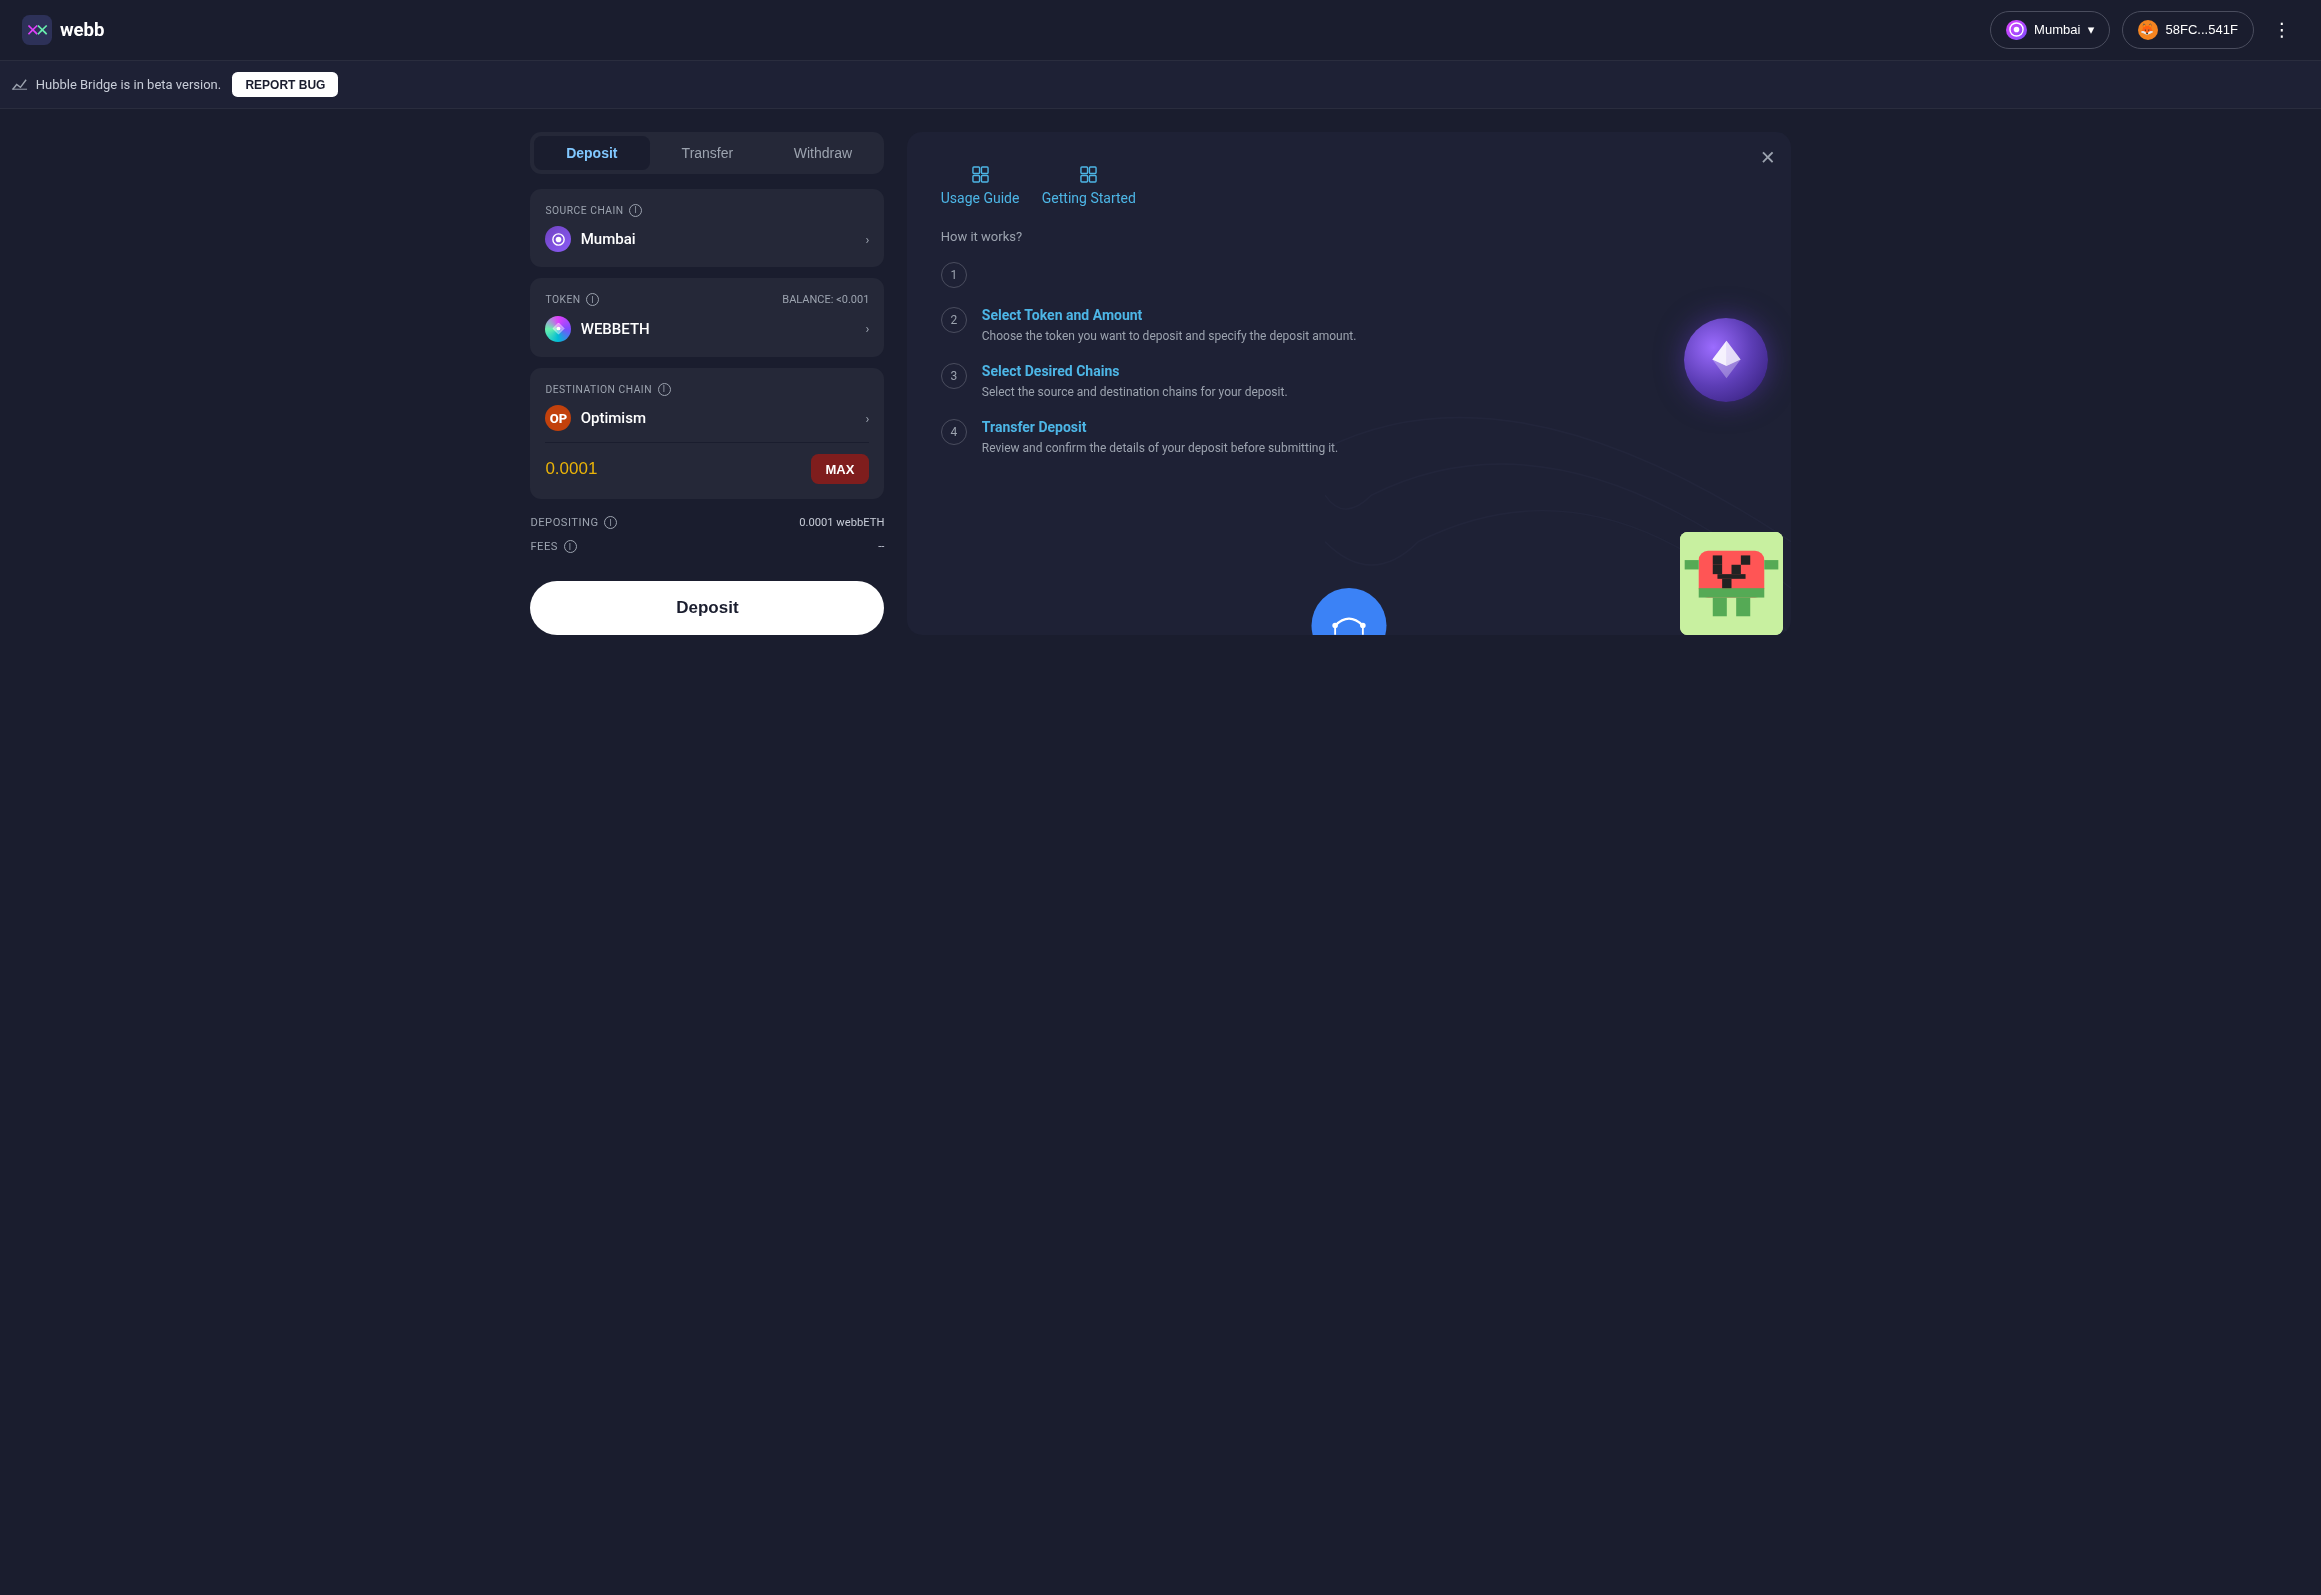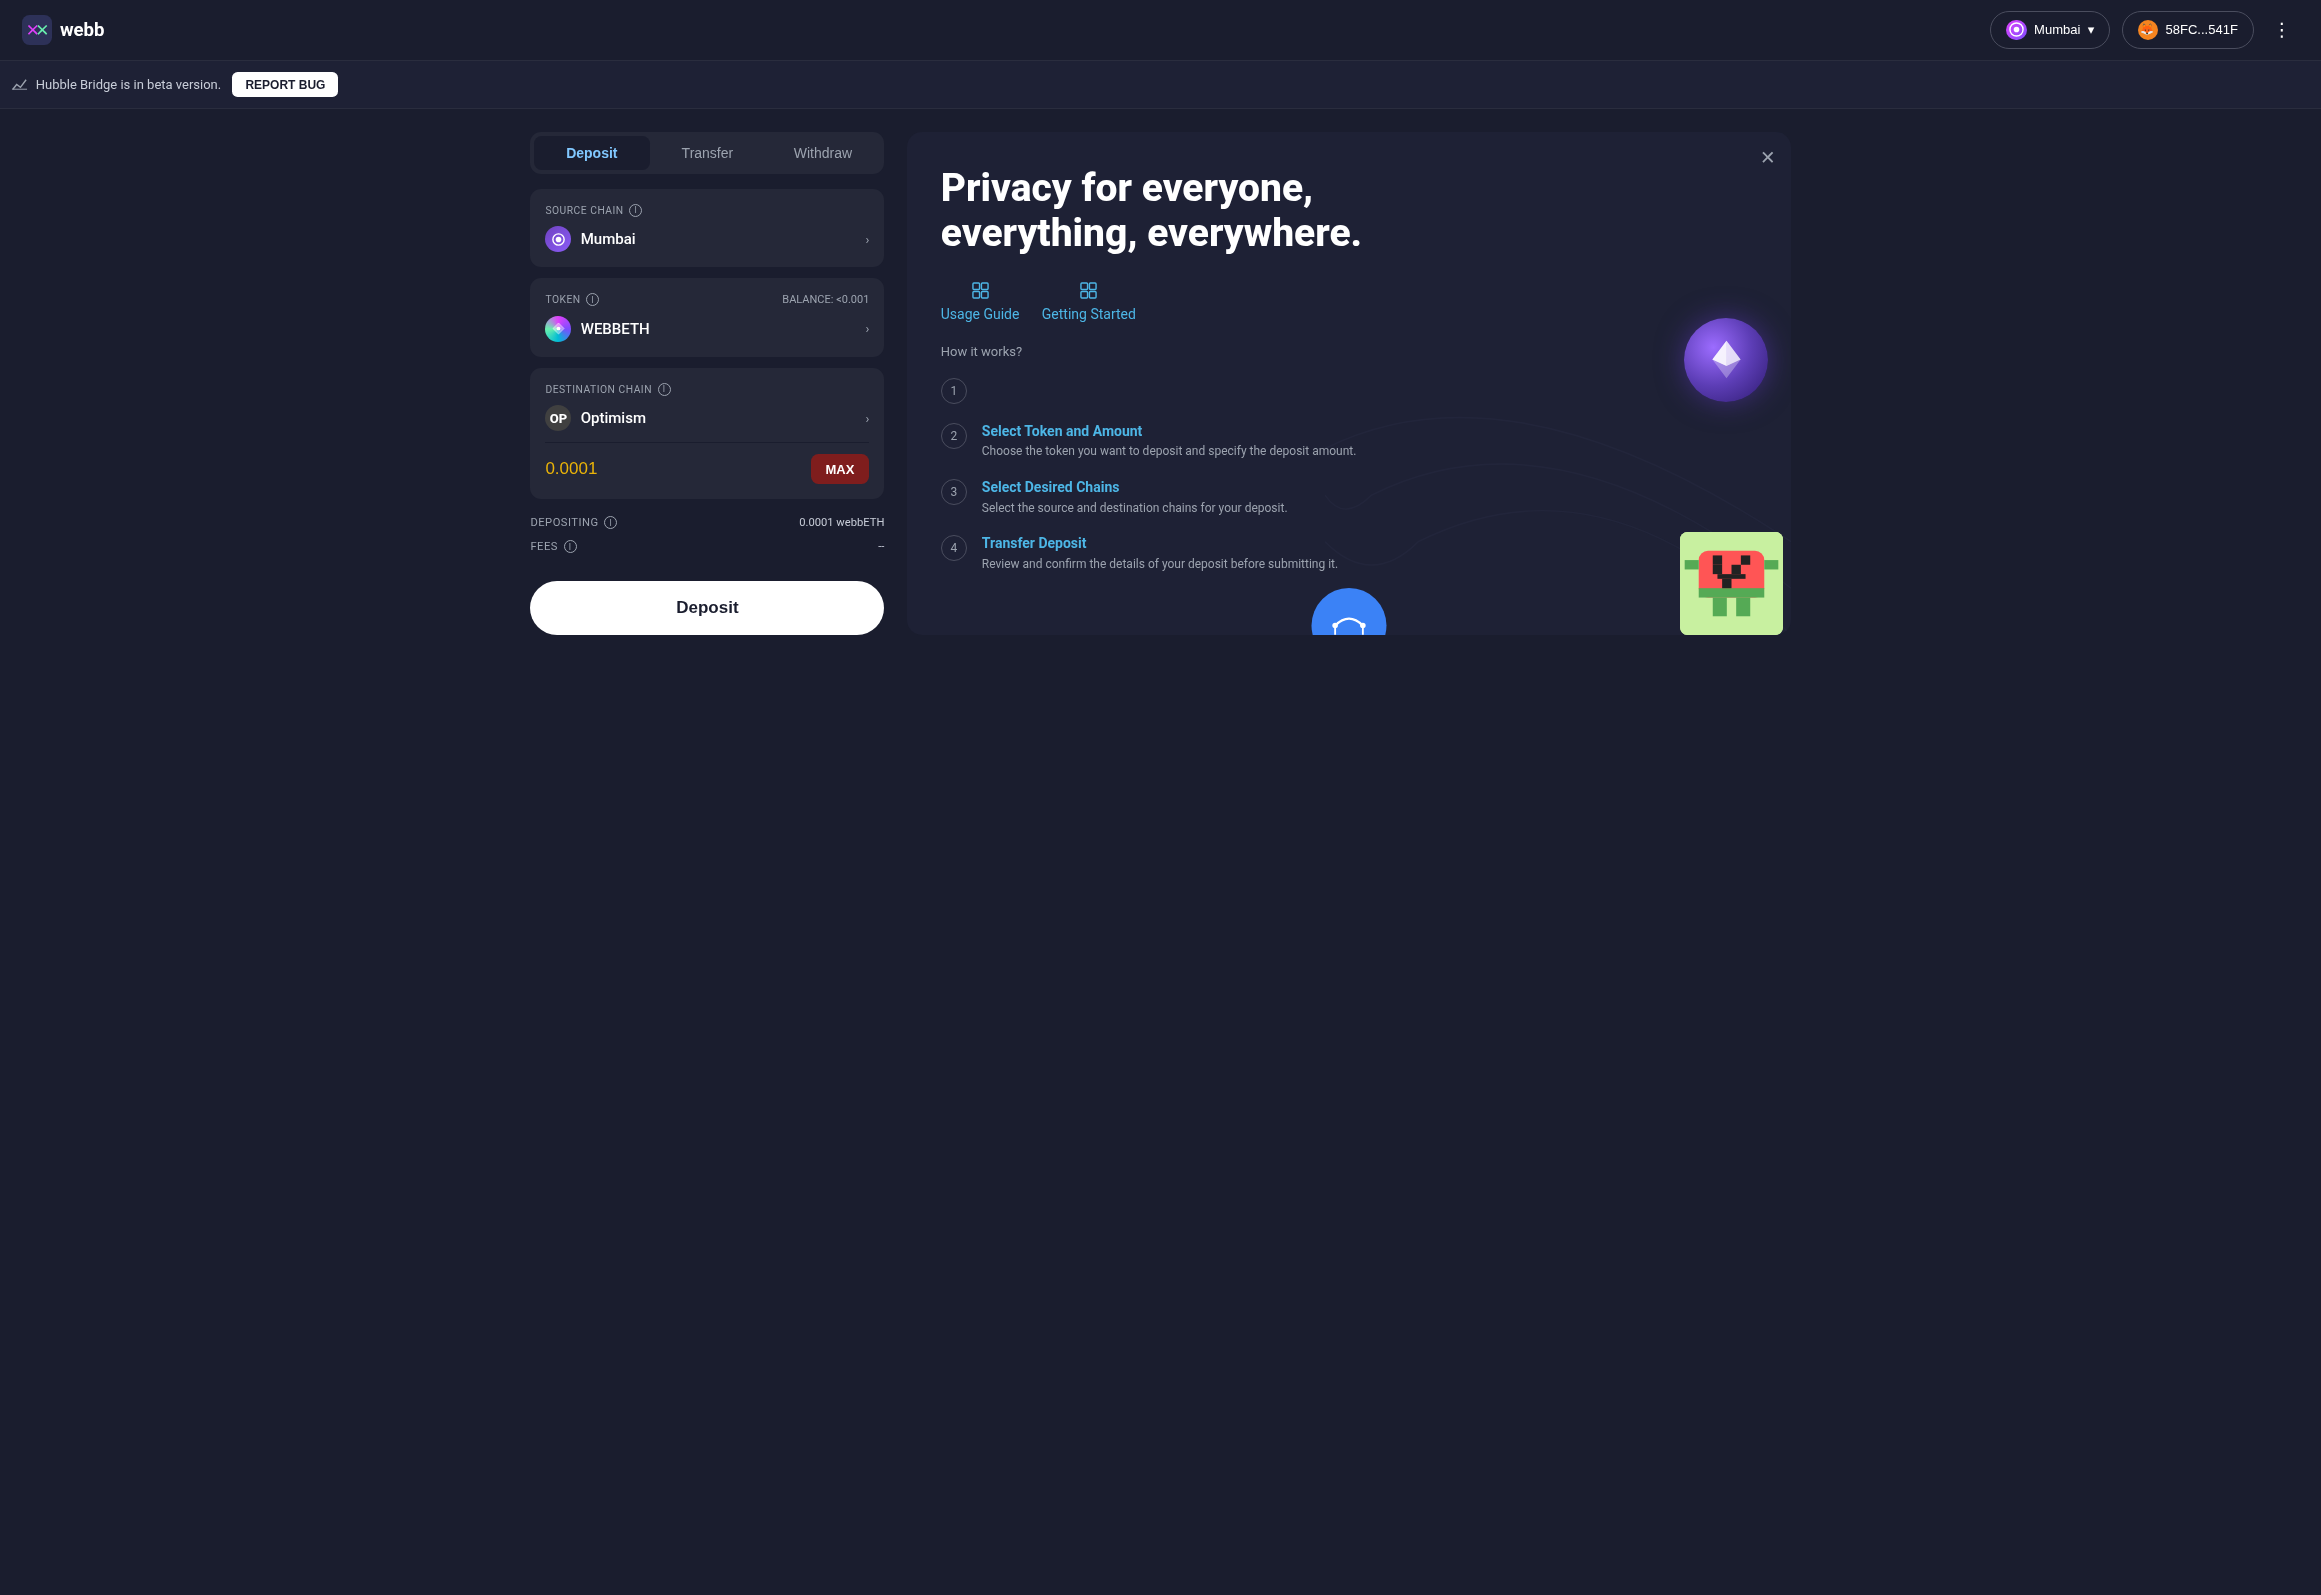--- a/index.html
+++ b/index.html
@@ -227,21 +227,21 @@
       display: flex;
       align-items: center;
       justify-content: center;
       font-size: 13px;
     }
 
     .chain-icon-optimism {
       width: 26px;
       height: 26px;
       border-radius: 50%;
-      background: #404040;
+      background: #c2410c;
       display: flex;
       align-items: center;
       justify-content: center;
       font-size: 13px;
       font-weight: 800;
       color: white;
     }
 
     .chain-icon-webbeth {
       width: 26px;
@@ -610,21 +610,20 @@
   <div class="right-panel">
 
     <button class="close-btn">✕</button>
 
     <svg class="bg-curves" width="466" height="373" viewBox="0 0 500 400">
       <path d="M500,400 Q300,200 100,300 Q50,350 0,300" fill="none" stroke="#3d4160" stroke-width="1.5"></path>
       <path d="M500,350 Q250,150 50,250 Q20,280 0,250" fill="none" stroke="#3d4160" stroke-width="1.5"></path>
       <path d="M500,300 Q200,100 0,200" fill="none" stroke="#3d4160" stroke-width="1.5"></path>
     </svg>
 
-    <h1 class="hero-title">Privacy for everyone, everything, everywhere.</h1>
 
     <div class="guide-links">
       <a class="guide-link">
         <svg width="17" height="17" viewBox="0 0 18 18">
           <rect x="1" y="1" width="7" height="7" rx="1" fill="none" stroke="#4db6e6" stroke-width="1.5"></rect>
           <rect x="10" y="1" width="7" height="7" rx="1" fill="none" stroke="#4db6e6" stroke-width="1.5"></rect>
           <rect x="1" y="10" width="7" height="7" rx="1" fill="none" stroke="#4db6e6" stroke-width="1.5"></rect>
           <rect x="10" y="10" width="7" height="7" rx="1" fill="none" stroke="#4db6e6" stroke-width="1.5"></rect>
         </svg>
         <span>Usage Guide</span>

